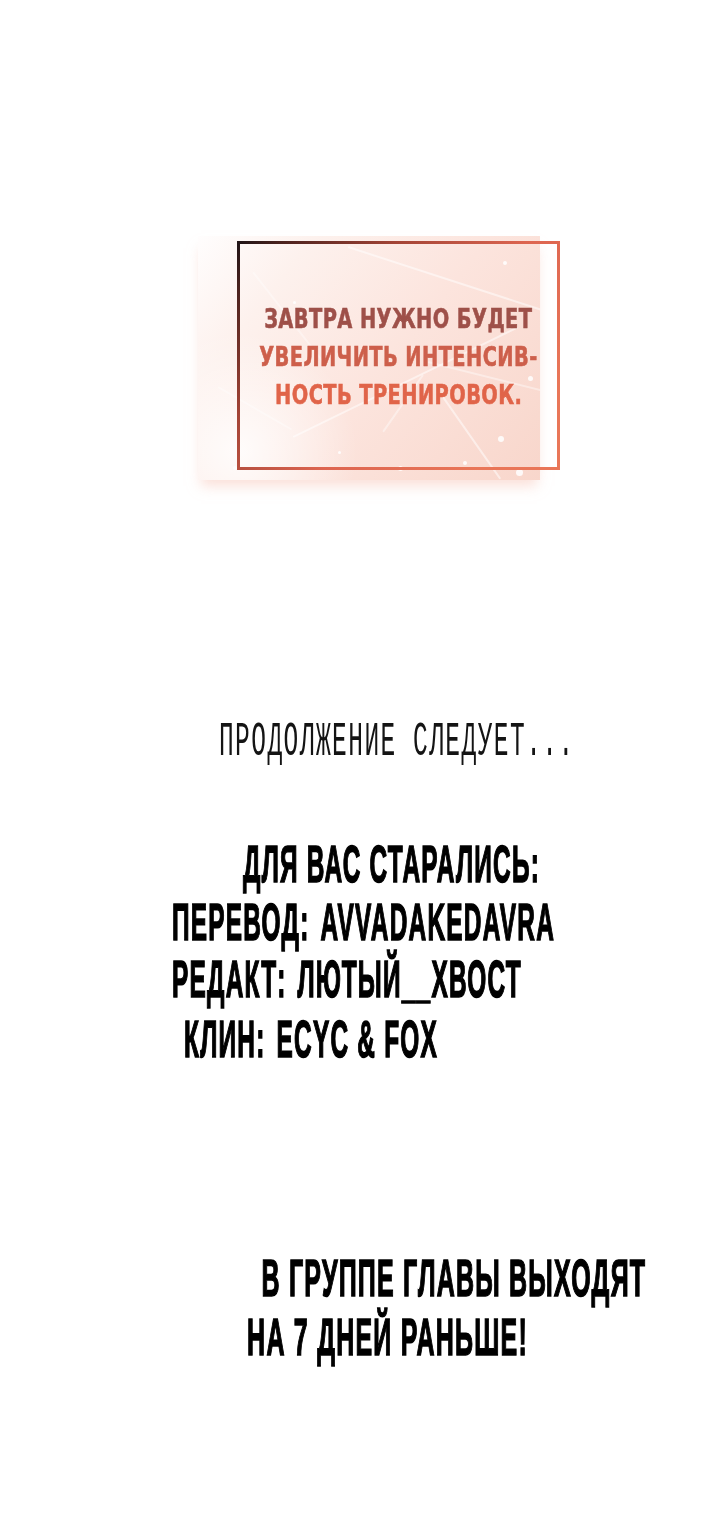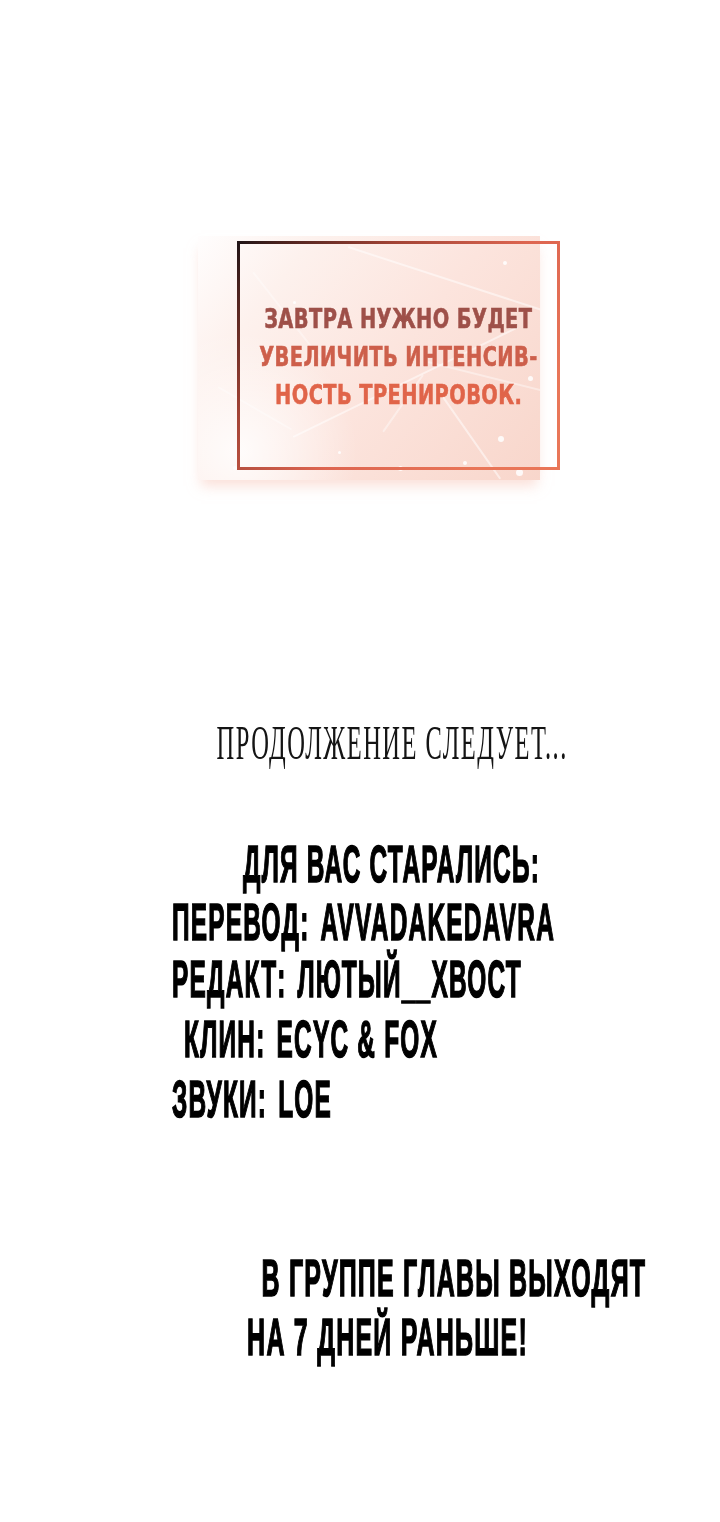--- a/index.html
+++ b/index.html
@@ -41,21 +41,21 @@
     transform:scaleX(0.72);transform-origin:center center;
     -webkit-text-stroke:0.6px currentColor;
   }
   .speech-line:nth-child(1){color:#9e5049;}
   .speech-line:nth-child(2){color:#cd5f4b;}
   .speech-line:nth-child(3){color:#e06449;}
 
   
   .continuation{
     position:absolute;left:41px;top:718px;width:664px;text-align:center;
-    font-family:Liberation Serif, serif;font-size:49px;line-height:1;
+    font-family:Liberation Mono, monospace;font-size:49px;line-height:1;
     color:#141414;white-space:nowrap;
   }
   .continuation .inner{
     display:inline-block;transform:scaleX(0.5);transform-origin:center top;
     letter-spacing:0.06em;
   }
 
   
   .blockfont{
     font-family:"Liberation Sans", sans-serif;font-weight:bold;
@@ -130,25 +130,20 @@
       <span class="role">РЕДАКТ:</span><span class="name">ЛЮТЫЙ__ХВОСТ</span>
     </span>
   </div>
 
   <div class="credit-line blockfont" style="top:1013px;margin-left:12px;">
     <span class="inner">
       <span class="role">КЛИН:</span><span class="name">ECYC &amp; FOX</span>
     </span>
   </div>
 
-  <div class="credit-line blockfont" style="top:1073px;">
-    <span class="inner">
-      <span class="role">ЗВУКИ:</span><span class="name">LOE</span>
-    </span>
-  </div>
 
 
   <div class="footer-line blockfont" style="top:1252px;">
     <span class="inner">В ГРУППЕ ГЛАВЫ ВЫХОДЯТ</span>
   </div>
   <div class="footer-line blockfont" style="top:1311px;">
     <span class="inner">НА 7 ДНЕЙ РАНЬШЕ!</span>
   </div>
 
 </div>

